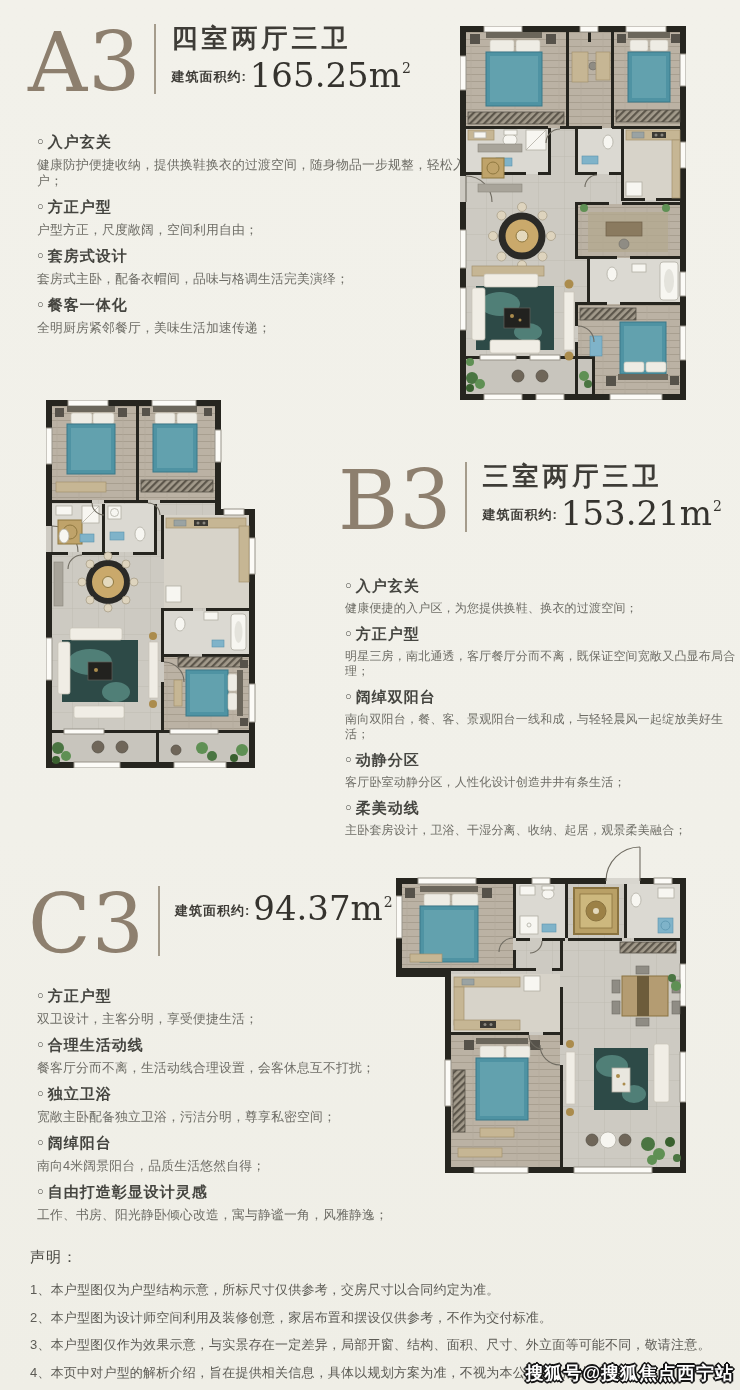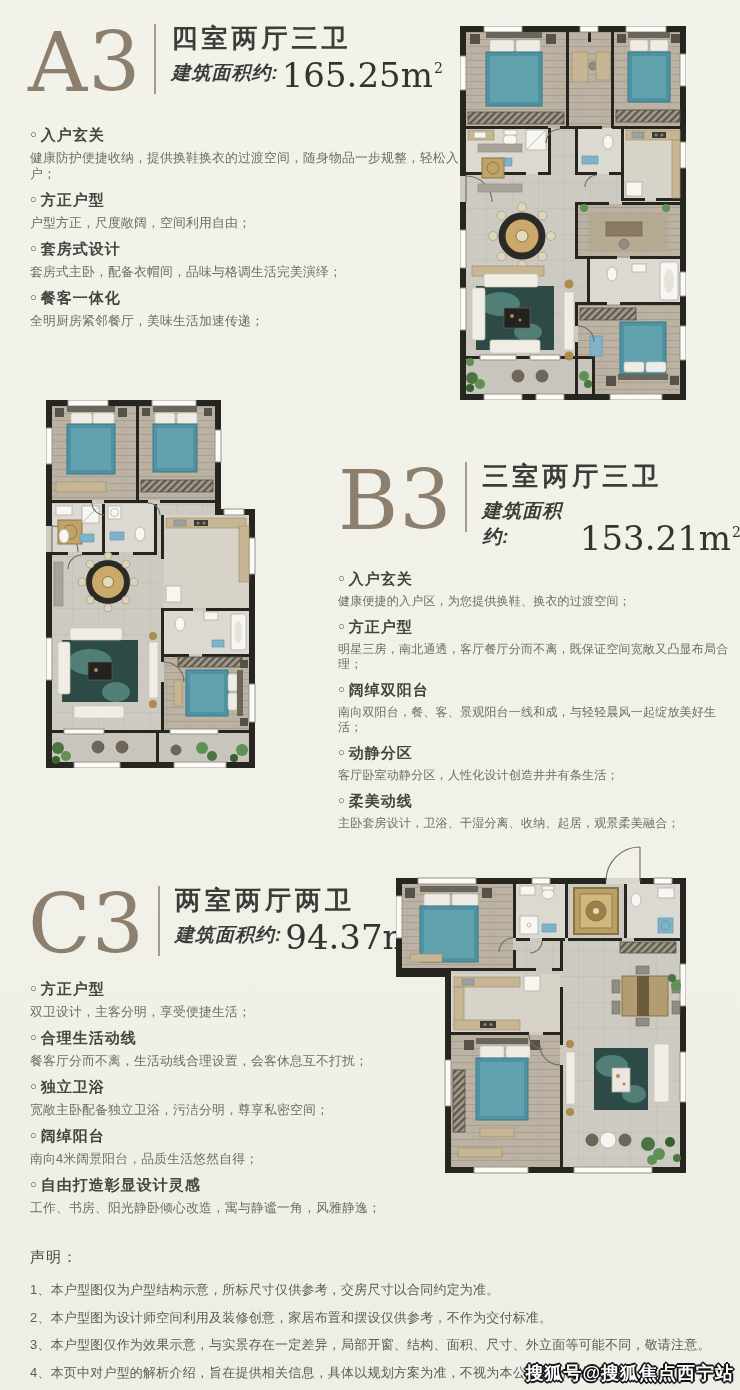--- a/index.html
+++ b/index.html
@@ -11,25 +11,25 @@
   
   .unit-header{position:absolute;display:flex;align-items:flex-start;}
   #hdr-a3{left:28px;top:24px;}
   #hdr-b3{left:338px;top:462px;}
   #hdr-c3{left:28px;top:886px;}
   .unit-letter{font-family:"DejaVu Serif",serif;font-size:82px;line-height:0.95;color:#8d7f6e;letter-spacing:1px;}
   .hdr-divider{width:2px;height:70px;background:#a59c8c;margin:0 15px 0 13px;}
   .unit-meta{display:flex;flex-direction:column;justify-content:center;}
   .unit-layout{font-size:26px;font-weight:700;color:#3e3c37;letter-spacing:4px;line-height:1.1;}
   .unit-area{display:flex;align-items:flex-end;margin-top:7px;}
-  .area-prefix{font-size:19px;font-weight:700;color:#3e3c37;padding-bottom:4px;letter-spacing:1px;font-style:italic;}
+  .area-prefix{font-size:13px;font-weight:700;color:#3e3c37;padding-bottom:4px;letter-spacing:1px;}
   .area-value{font-family:"DejaVu Serif",serif;font-size:34px;line-height:0.9;color:#35332e;margin-left:3px;}
   .area-sup{font-family:"DejaVu Serif",serif;font-size:14px;color:#35332e;position:relative;top:-14px;left:1px;}
   
-  .features{position:absolute;list-style:none;margin:0;padding:0;}
+  .features{position:absolute;list-style:none;margin:7px;padding:0;}
   #feat-a3{left:30px;top:126px;width:430px;}
   #feat-b3{left:338px;top:570px;width:402px;}
   #feat-c3{left:30px;top:980px;width:420px;}
   .feature{margin-bottom:9px;}
   .f-title{font-size:15px;font-weight:700;color:#454540;letter-spacing:1px;margin-bottom:5px;}
   .f-marker{font-size:11px;font-weight:400;margin-right:3px;position:relative;top:-2px;color:#454540;}
   .f-desc{font-size:12.8px;color:#6e6d66;letter-spacing:0.2px;line-height:1.25;}
   #feat-b3 .f-desc{font-size:12px;}
   
   .disclaimer{position:absolute;left:30px;top:1248px;width:688px;}
@@ -522,21 +522,20 @@
       <path d="M102,103 A12,12 0 0 1 114,115" class="arc"></path>
       <path d="M36,155 A14,14 0 0 0 22,169" class="arc"></path>
       <path d="M118,262 A20,20 0 0 1 138,282" class="arc"></path>
     </g>
   </svg>
 
   <header class="unit-header" id="hdr-c3">
     <span class="unit-letter">C3</span>
     <span class="hdr-divider"></span>
     <div class="unit-meta">
-      <div class="unit-layout">两室两厅两卫</div>
       <div class="unit-area">
         <span class="area-prefix">建筑面积约:</span>
         <span class="area-value"><span>94.37</span><span>m</span></span>
         <span class="area-sup">2</span>
       </div>
     </div>
   </header>
 
   <ul class="features" id="feat-c3">
     <li class="feature">

